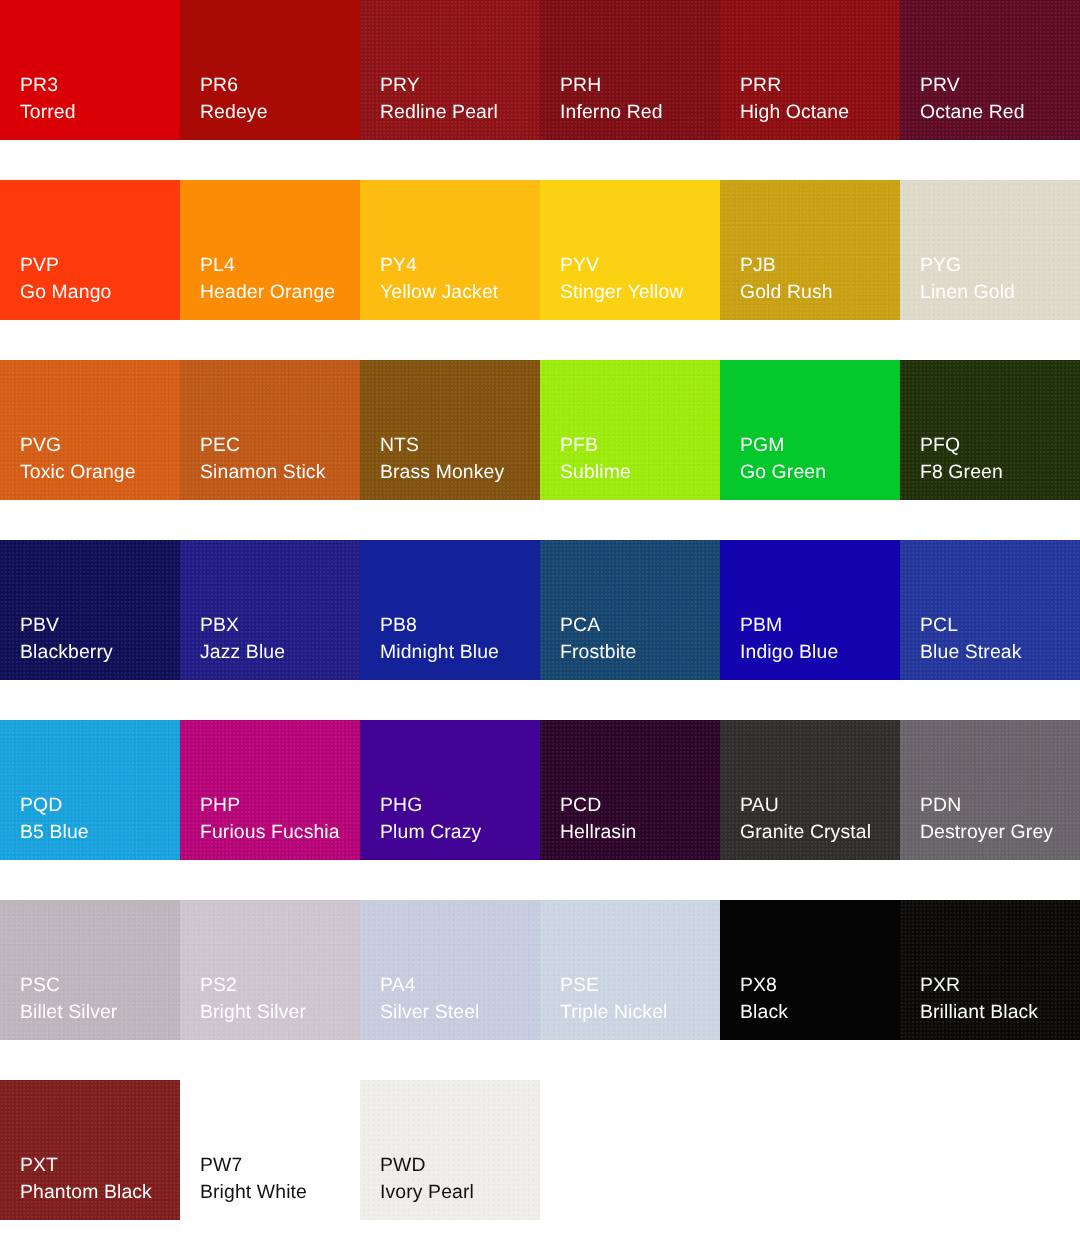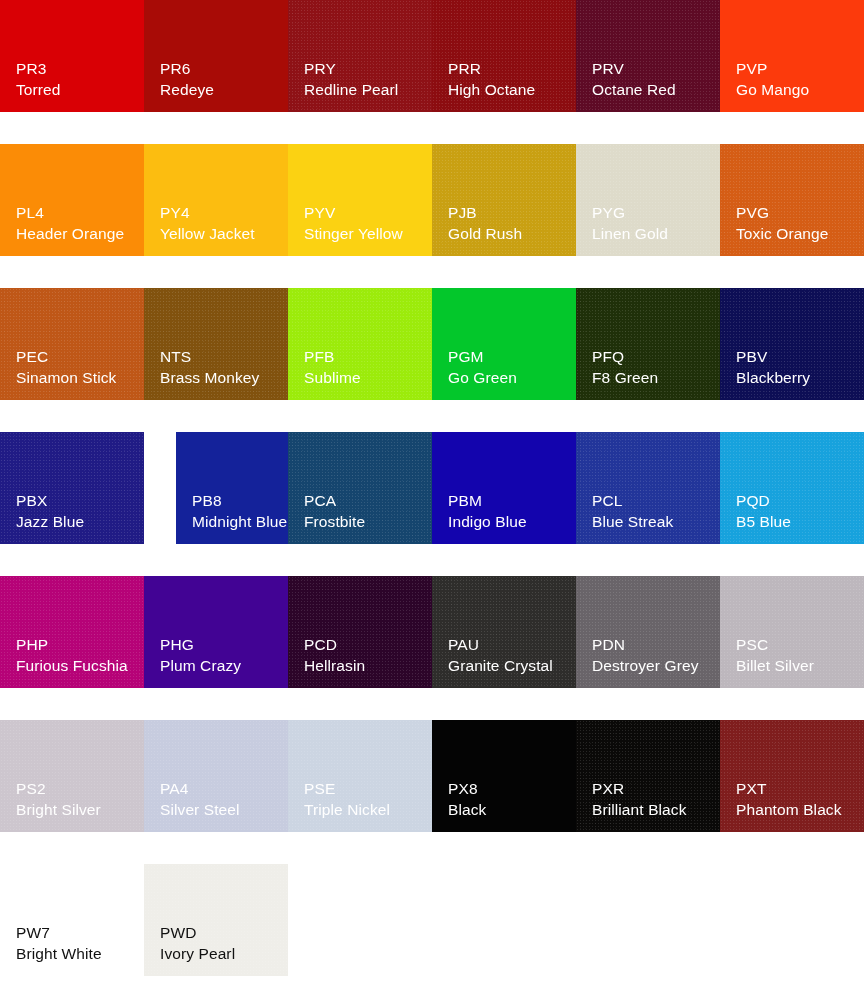--- a/index.html
+++ b/index.html
@@ -86,20 +86,26 @@
         <span class="swatch-code">PR6</span>
         <span class="swatch-name">Redeye</span>
       </div>
     </div>
     <div class="swatch light-text flake" style="background: rgb(142, 17, 22);">
       <div class="swatch-label">
         <span class="swatch-code">PRY</span>
         <span class="swatch-name">Redline Pearl</span>
       </div>
     </div>
+    <div class="swatch light-text flake" style="background: rgb(124, 13, 19);">
+      <div class="swatch-label">
+        <span class="swatch-code">PRH</span>
+        <span class="swatch-name">Inferno Red</span>
+      </div>
+    </div>
     <div class="swatch light-text flake" style="background: rgb(140, 12, 16);">
       <div class="swatch-label">
         <span class="swatch-code">PRR</span>
         <span class="swatch-name">High Octane</span>
       </div>
     </div>
     <div class="swatch light-text flake" style="background: rgb(94, 10, 37);">
       <div class="swatch-label">
         <span class="swatch-code">PRV</span>
         <span class="swatch-name">Octane Red</span>
@@ -182,21 +188,21 @@
         <span class="swatch-code">PBV</span>
         <span class="swatch-name">Blackberry</span>
       </div>
     </div>
     <div class="swatch light-text flake" style="background: rgb(32, 27, 133);">
       <div class="swatch-label">
         <span class="swatch-code">PBX</span>
         <span class="swatch-name">Jazz Blue</span>
       </div>
     </div>
-    <div class="swatch light-text" style="background: rgb(20, 34, 154); margin-left: 32px;">
+    <div class="swatch light-text" style="background: rgb(20, 34, 154);">
       <div class="swatch-label">
         <span class="swatch-code">PB8</span>
         <span class="swatch-name">Midnight Blue</span>
       </div>
     </div>
     <div class="swatch light-text flake" style="background: rgb(21, 69, 110);">
       <div class="swatch-label">
         <span class="swatch-code">PCA</span>
         <span class="swatch-name">Frostbite</span>
       </div>

